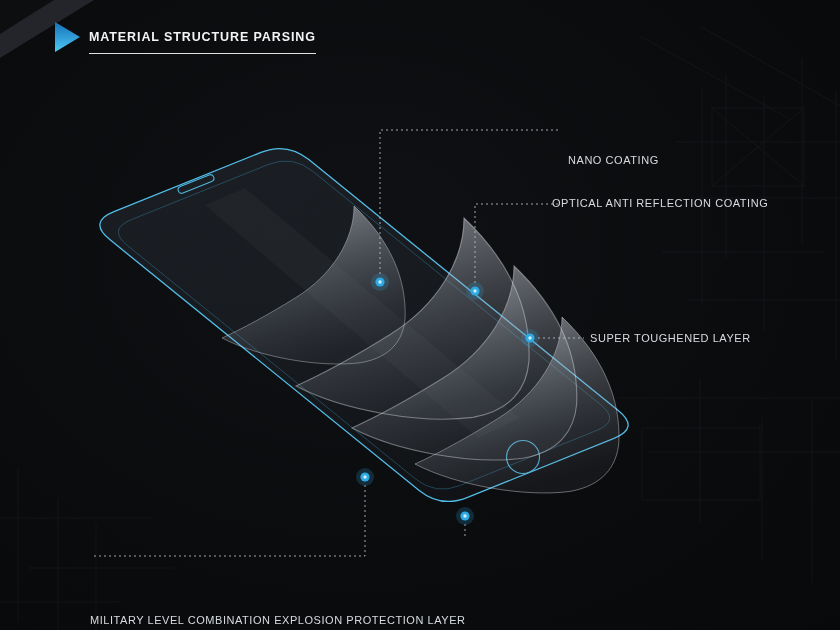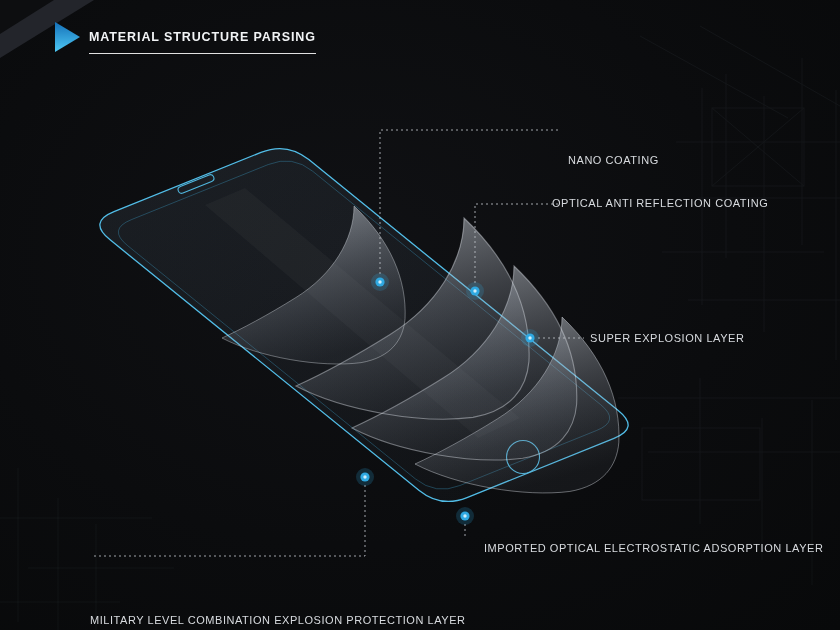--- a/index.html
+++ b/index.html
@@ -132,17 +132,16 @@
       <polygon points="0,0 25,15 0,30" fill="url(#triGrad)"></polygon>
     </svg>
     <div class="title-wrap">
       <h1 class="title">MATERIAL STRUCTURE PARSING</h1>
       <div class="title-underline"></div>
     </div>
   </div>
 
   <div class="callout callout-nano">NANO COATING</div>
   <div class="callout callout-optical">OPTICAL ANTI REFLECTION COATING</div>
-  <div class="callout callout-toughened">SUPER EXPLOSION LAYER</div>
-  <div class="callout callout-adsorption">IMPORTED OPTICAL ELECTROSTATIC ADSORPTION LAYER</div>
+  <div class="callout callout-toughened">SUPER TOUGHENED LAYER</div>
   <div class="callout callout-military">MILITARY LEVEL COMBINATION EXPLOSION PROTECTION LAYER</div>
 
 </div>
 
 </body></html>

